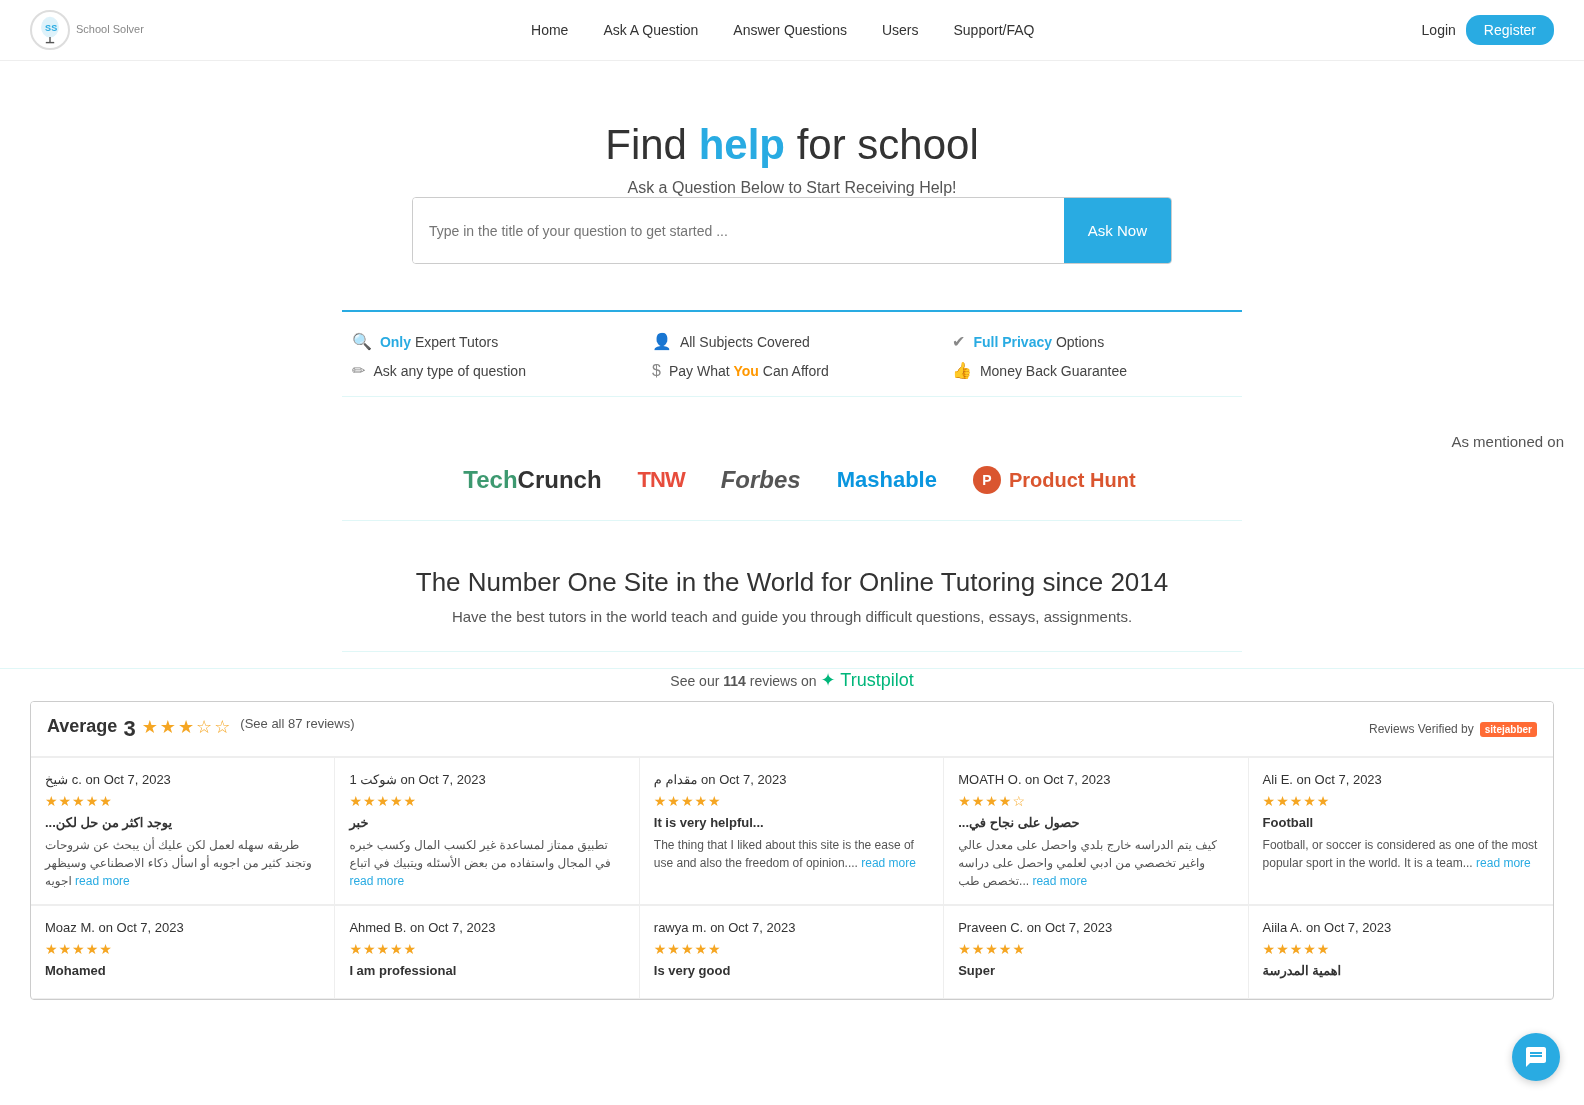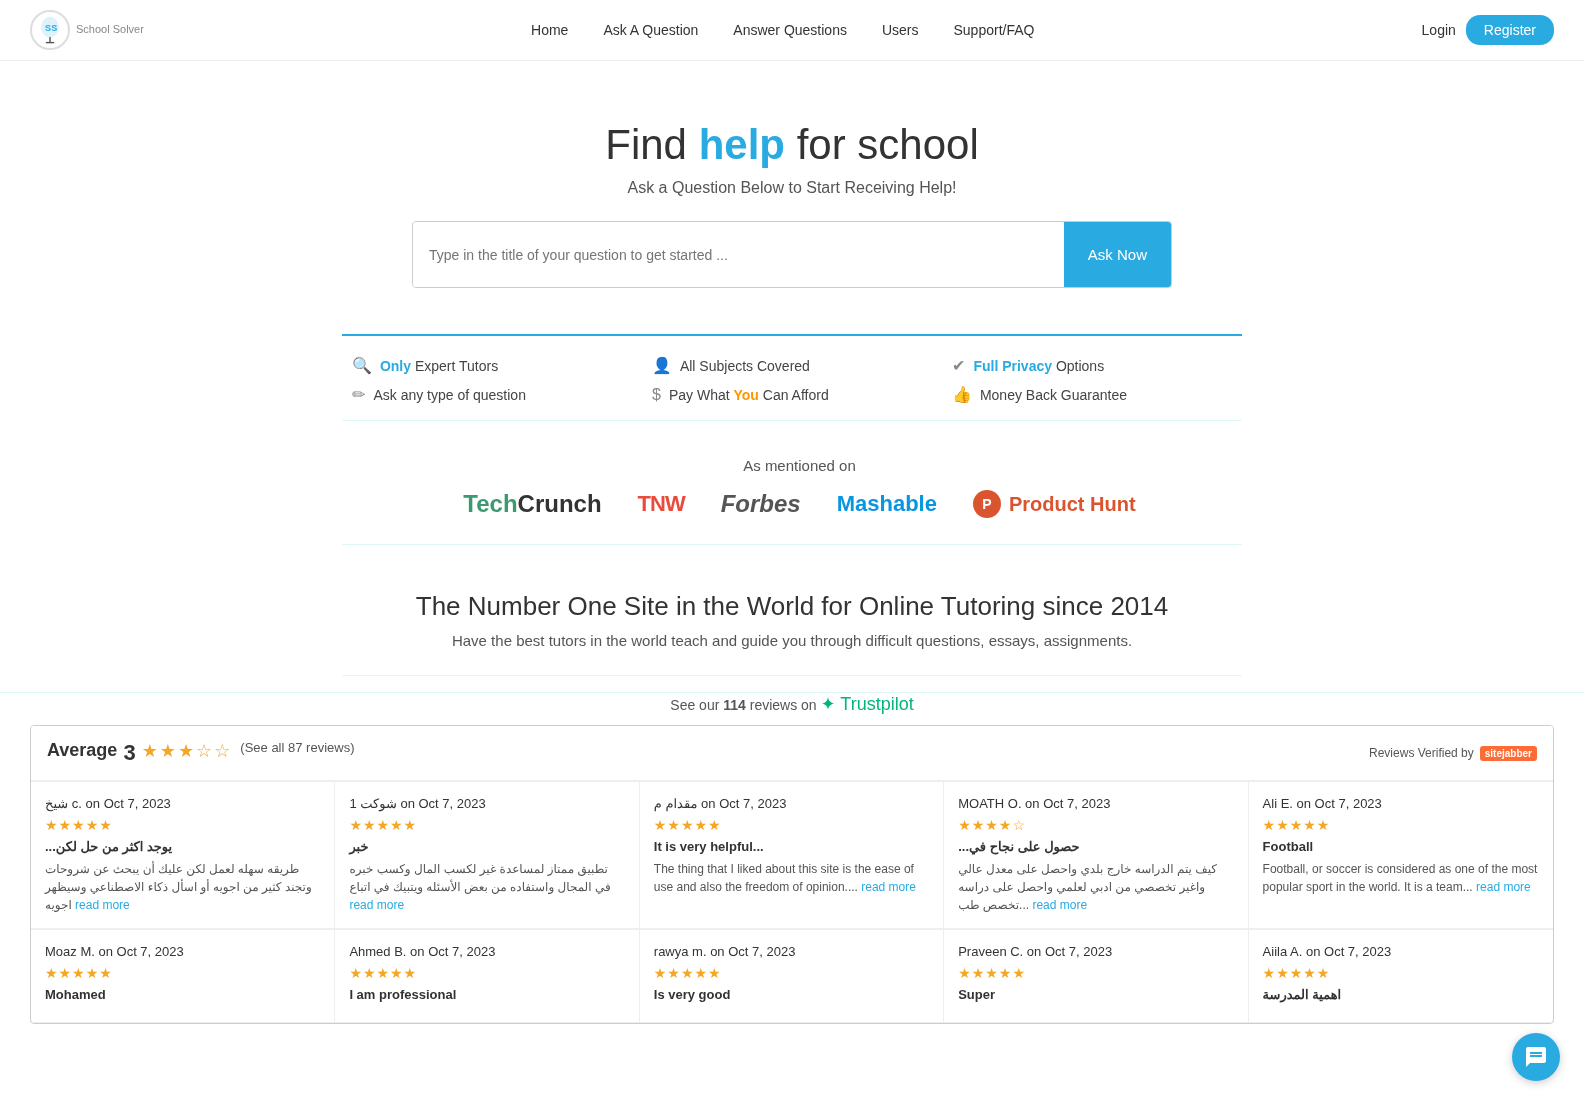--- a/index.html
+++ b/index.html
@@ -24,21 +24,21 @@
     .btn-login { background: none; border: none; cursor: pointer; font-size: 14px; color: #333; }
     .btn-register {
       background: #29abe2; color: #fff; border: none; padding: 7px 18px;
       border-radius: 14px; cursor: pointer; font-size: 14px;
     }
 
     
     .hero { text-align: center; padding: 60px 20px 30px; }
     .hero h1 { font-size: 42px; font-weight: 400; color: #333; margin-bottom: 10px; }
     .hero h1 .highlight { color: #29abe2; font-weight: 600; }
-    .hero p { font-size: 16px; color: #555; margin-bottom: 24px; }
+    .hero p { font-size: 16px; color: #555; }
     .search-bar {
       display: flex; max-width: 760px; margin: 0 auto 16px;
       border: 1px solid #ccc; border-radius: 4px; overflow: hidden;
     }
     .search-bar input {
       flex: 1; padding: 12px 16px; border: none; outline: none; font-size: 14px; color: #999;
     }
     .btn-ask {
       background: #29abe2; color: #fff; border: none; padding: 24px 24px;
       font-size: 15px; cursor: pointer; white-space: nowrap;
@@ -53,21 +53,21 @@
     }
     .feature-item { display: flex; align-items: center; gap: 8px; font-size: 14px; color: #444; }
     .feature-icon { font-size: 16px; color: #888; }
     .feat-highlight { color: #29abe2; font-weight: 600; }
     .feat-highlight-orange { color: #ff9800; font-weight: 600; }
 
     
     .divider { max-width: 900px; margin: 16px auto; border: none; border-top: 1px solid #e0f7f7; }
 
     
-    .mentioned { text-align: center; padding: 20px 20px 10px; margin-left: 15px; }
+    .mentioned { text-align: right; padding: 20px 20px 10px; margin-left: 15px; }
     .mentioned p { color: #555; font-size: 15px; margin-bottom: 16px; }
     .logos { display: flex; align-items: center; justify-content: center; gap: 36px; flex-wrap: wrap; }
     .logo-tc { font-size: 24px; font-weight: 700; color: #3d9970; }
     .logo-tc span { color: #333; }
     .logo-tnw { font-size: 22px; font-weight: 900; color: #e74c3c; letter-spacing: -1px; }
     .logo-forbes { font-size: 24px; font-weight: 700; color: #555; font-style: italic; }
     .logo-mashable { font-size: 22px; font-weight: 700; color: #0a96df; }
     .logo-ph { display: flex; align-items: center; gap: 8px; }
     .ph-circle {
       width: 28px; height: 28px; background: #da552f; border-radius: 50%;

